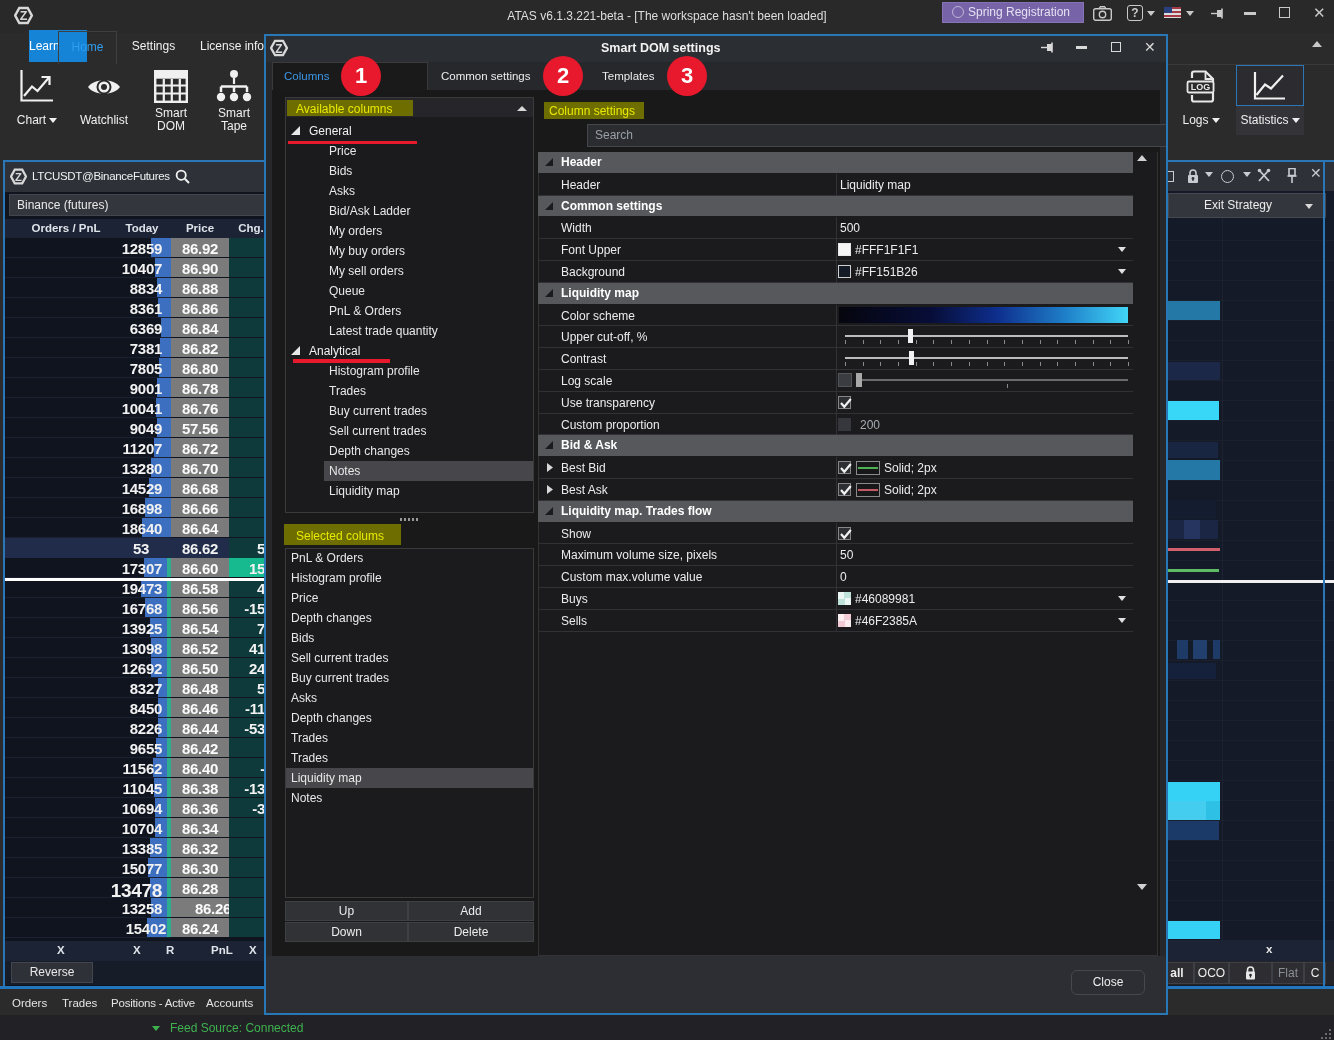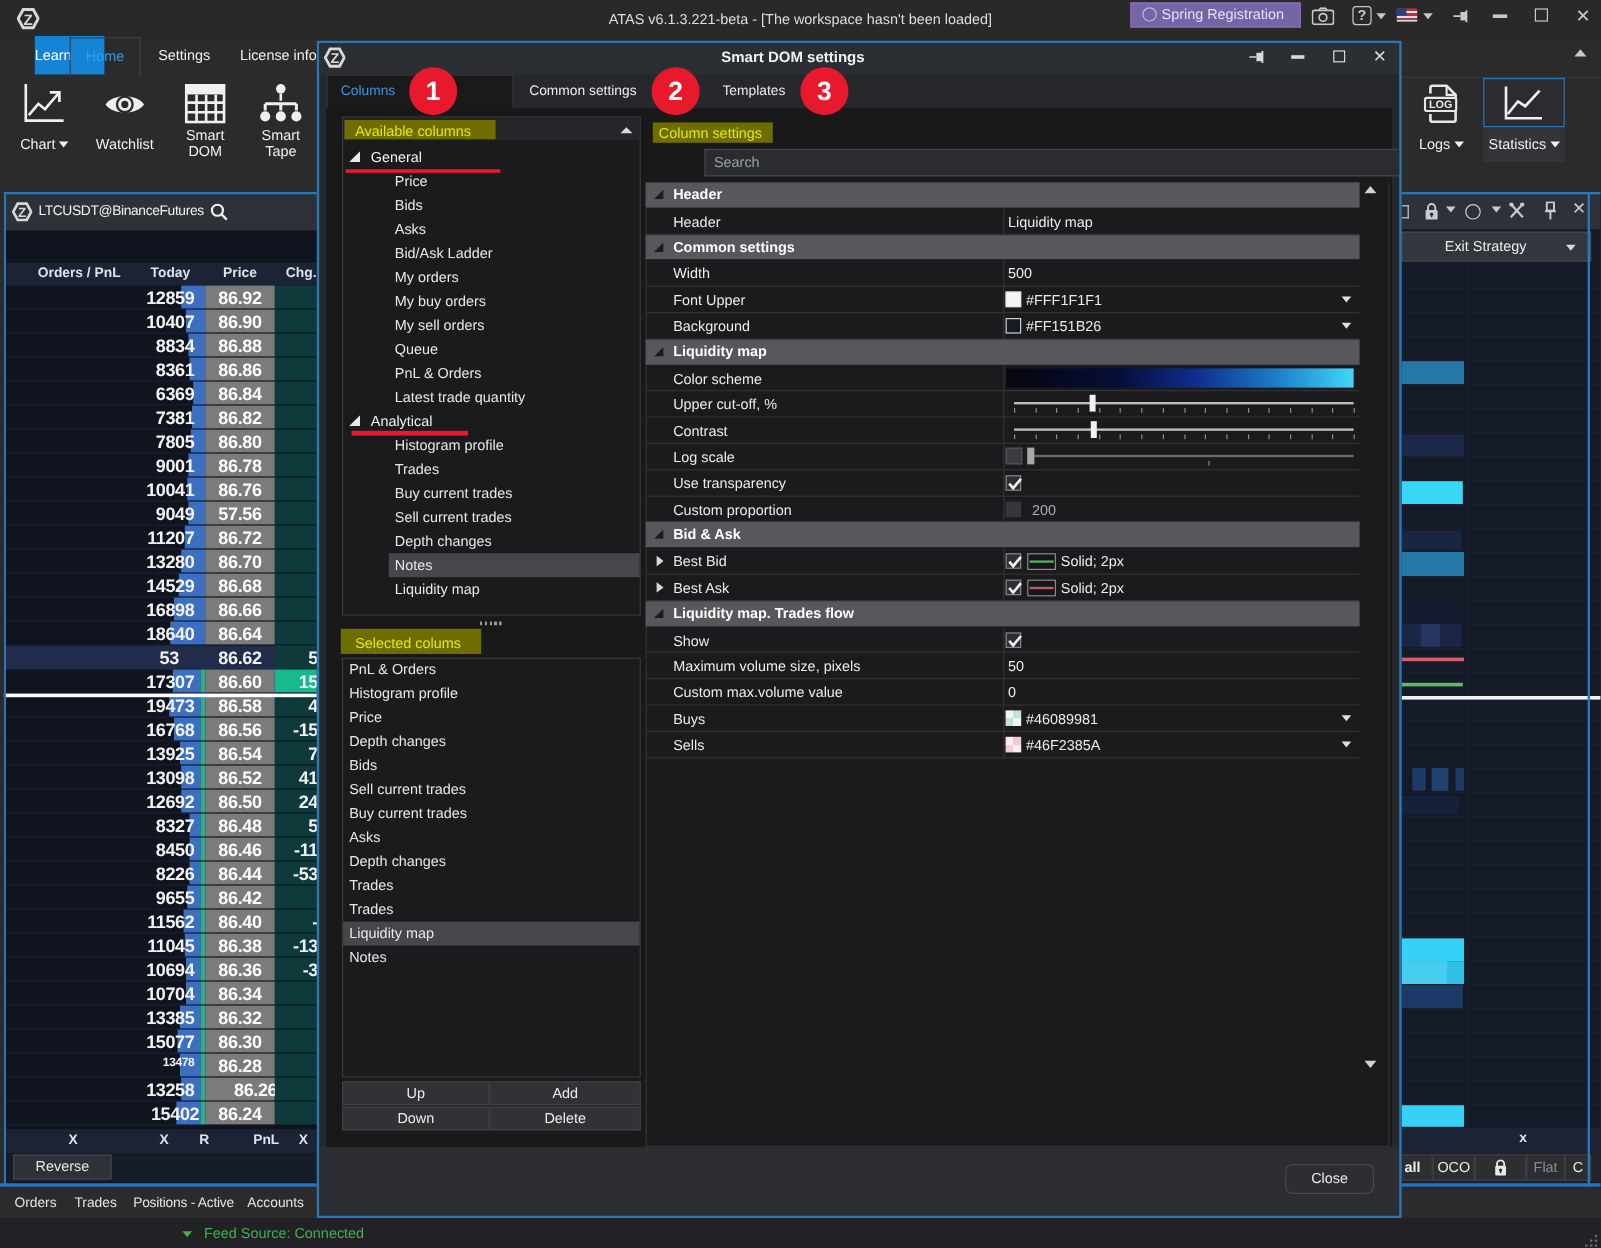--- a/index.html
+++ b/index.html
@@ -95,20 +95,21 @@
         <svg width="17" height="17" viewBox="0 0 100 100">
           <polygon points="28,10 72,10 94,50 72,90 28,90 6,50" fill="none" stroke="#d8d8d8" stroke-width="13"></polygon>
           <text x="50" y="76" font-family="Liberation Sans" font-size="66" font-weight="bold" fill="#d8d8d8" text-anchor="middle">Z</text>
         </svg>
       </div>
 <div class="ab" style="left:29px;top:10px;font-size:11.5px;letter-spacing:-0.3px;color:#f0f0f0;">LTCUSDT@BinanceFutures</div>
 <svg class="ab" style="left:172px;top:9px;" width="15" height="15" viewBox="0 0 15 15">
         <circle cx="6.2" cy="6.2" r="4.6" fill="none" stroke="#f0f0f0" stroke-width="1.8"></circle>
         <path d="M9.8 9.8 L14 14" stroke="#f0f0f0" stroke-width="2"></path>
       </svg>
+<div class="ab" style="left:6px;top:34px;width:258px;height:22px;background:#33363c;border:1px solid #43464c;color:#e8e8e8;line-height:20px;padding-left:7px;">Binance (futures)</div>
 <div class="ab" style="left:0;top:59px;width:264px;height:19px;background:#1b2334;font-size:11.5px;font-weight:bold;color:#dfe3ea;">
         <span class="ab tc" style="left:8px;width:110px;top:3px;">Orders / PnL</span>
         <span class="ab tc" style="left:110px;width:58px;top:3px;">Today</span>
         <span class="ab tc" style="left:168px;width:58px;top:3px;">Price</span>
         <span class="ab tc" style="left:229px;width:38px;top:3px;">Chg.</span>
       </div>
 <div class="ab" style="left:0;top:97px;width:168px;height:1px;background:#1a2132;"></div>
       <div class="ab" style="left:148px;top:78px;width:20px;height:19px;background:#3d6fc0;"></div>
       <div class="ab tr" style="left:60px;top:80px;width:99px;font-size:15px;font-weight:600;color:#f2f2f2;letter-spacing:-0.3px;">12859</div>
       <div class="ab" style="left:168px;top:78px;width:58px;height:19px;background:#7b7b7b;"></div>
@@ -323,21 +324,21 @@
 <div class="ab" style="left:0;top:717px;width:168px;height:1px;background:#1a2132;"></div>
       <div class="ab" style="left:145px;top:698px;width:19px;height:19px;background:#3d6fc0;"></div>
       <div class="ab" style="left:164px;top:698px;width:4px;height:19px;background:#2fae8f;"></div>
       <div class="ab tr" style="left:60px;top:700px;width:99px;font-size:15px;font-weight:600;color:#f2f2f2;letter-spacing:-0.3px;">15077</div>
       <div class="ab" style="left:168px;top:698px;width:58px;height:19px;background:#7b7b7b;"></div>
       <div class="ab tc" style="left:168px;top:700px;width:58px;font-size:15px;font-weight:600;color:#fcfcfc;letter-spacing:-0.3px;">86.30</div>
       <div class="ab" style="left:226px;top:698px;width:38px;height:19px;background:#0f3a3c;"></div>
 <div class="ab" style="left:0;top:737px;width:168px;height:1px;background:#1a2132;"></div>
       <div class="ab" style="left:147px;top:718px;width:17px;height:19px;background:#3d6fc0;"></div>
       <div class="ab" style="left:164px;top:718px;width:4px;height:19px;background:#2fae8f;"></div>
-      <div class="ab tr" style="left:60px;top:720px;width:99px;font-size:10px;font-weight:600;color:#f2f2f2;letter-spacing:-0.3px;">13478</div>
+      <div class="ab tr" style="left:60px;top:720px;width:99px;font-size:19px;font-weight:600;color:#f2f2f2;letter-spacing:-0.3px;">13478</div>
       <div class="ab" style="left:168px;top:718px;width:58px;height:19px;background:#7b7b7b;"></div>
       <div class="ab tc" style="left:168px;top:720px;width:58px;font-size:15px;font-weight:600;color:#fcfcfc;letter-spacing:-0.3px;">86.28</div>
       <div class="ab" style="left:226px;top:718px;width:38px;height:19px;background:#0f3a3c;"></div>
 <div class="ab" style="left:0;top:757px;width:168px;height:1px;background:#1a2132;"></div>
       <div class="ab" style="left:148px;top:738px;width:16px;height:19px;background:#3d6fc0;"></div>
       <div class="ab" style="left:164px;top:738px;width:4px;height:19px;background:#2fae8f;"></div>
       <div class="ab tr" style="left:60px;top:740px;width:99px;font-size:15px;font-weight:600;color:#f2f2f2;letter-spacing:-0.3px;">13258</div>
       <div class="ab" style="left:168px;top:738px;width:58px;height:19px;background:#7b7b7b;"></div>
       <div class="ab tc" style="left:168px;top:740px;width:58px;font-size:15px;font-weight:600;color:#fcfcfc;letter-spacing:-0.3px;padding-left:24px;">86.26</div>
       <div class="ab" style="left:226px;top:738px;width:38px;height:19px;background:#0f3a3c;"></div>

